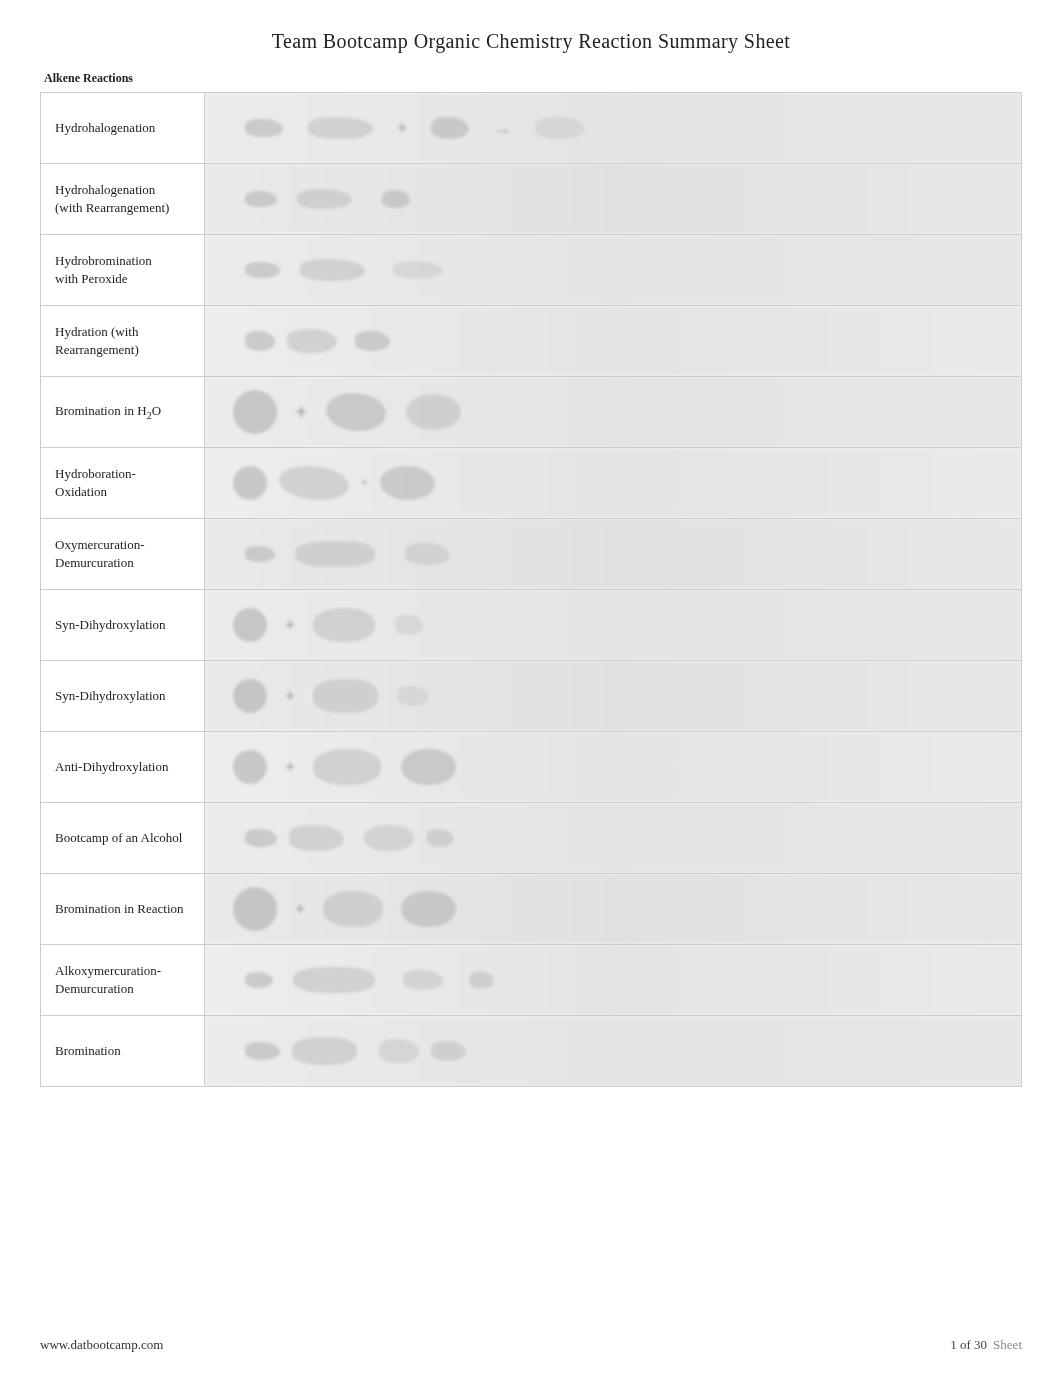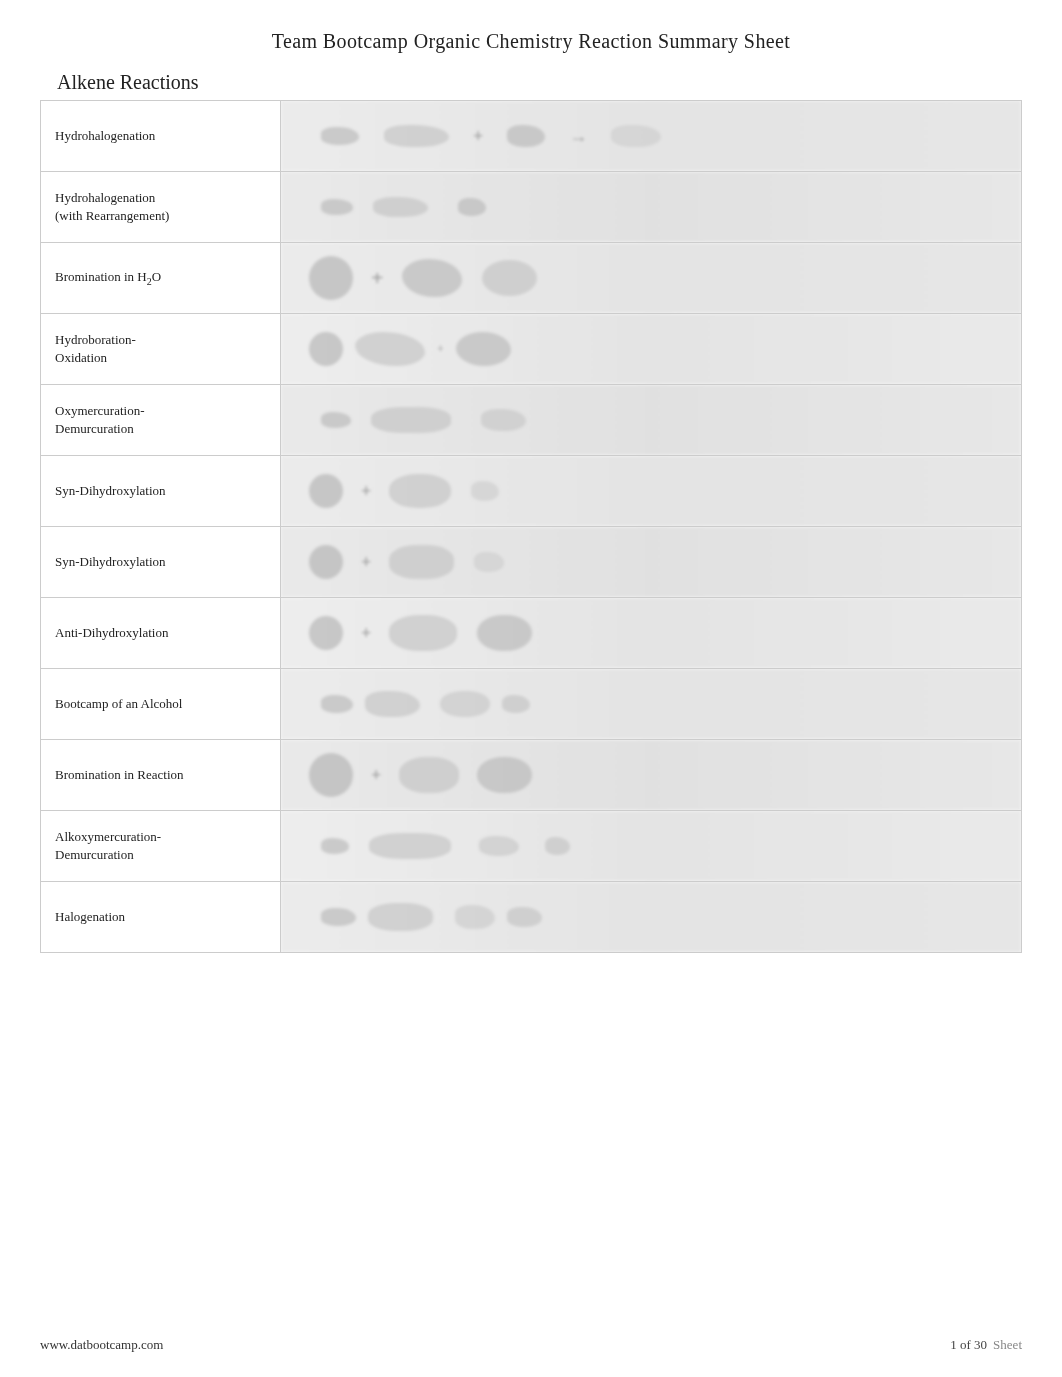--- a/index.html
+++ b/index.html
@@ -22,38 +22,38 @@
 
     .page-title {
       text-align: center;
       font-size: 20px;
       font-weight: normal;
       margin-bottom: 18px;
       letter-spacing: 0.02em;
     }
 
     .section-heading {
-      font-size: 20px;
-      font-weight: normal;
+      font-size: 12px;
+      font-weight: bold;
       margin-bottom: 6px;
-      margin-left: 17px;
+      margin-left: 4px;
     }
 
     .reactions-table {
       width: 100%;
       border-collapse: collapse;
     }
 
     .reactions-table tr td {
       border: 1px solid #ccc;
       vertical-align: middle;
     }
 
     .reactions-table tr td:first-child {
-      width: 240px;
+      width: 164px;
       padding: 10px 14px;
       font-size: 13px;
       vertical-align: middle;
       border-right: 1px solid #ccc;
       line-height: 1.4;
     }
 
     .reactions-table tr td:last-child {
       padding: 0;
       height: 70px;
@@ -190,22 +190,42 @@
         <td>
           <div class="chem-diagram diag-2">
             <div class="chem-blob chem-blob-sm" style="width:32px;height:16px;"></div>
             <div class="chem-blob chem-blob-md" style="width:55px;height:20px;background:#aaa;"></div>
             <div class="chem-blob chem-blob-sm" style="width:28px;height:18px;margin-left:10px;"></div>
           </div>
         </td>
       </tr>
 
 
-
-
+      <tr class="h-tall">
+        <td>Hydrobromination<br>with Peroxide</td>
+        <td>
+          <div class="chem-diagram diag-1">
+            <div class="chem-blob chem-blob-sm" style="width:35px;height:16px;"></div>
+            <div class="chem-blob chem-blob-lg" style="width:65px;height:22px;background:#aaa;"></div>
+            <div class="chem-blob chem-blob-md" style="width:50px;height:18px;margin-left:8px;background:#bbb;"></div>
+          </div>
+        </td>
+      </tr>
+
+
+      <tr class="h-tall">
+        <td>Hydration (with<br>Rearrangement)</td>
+        <td>
+          <div class="chem-diagram diag-3" style="gap:12px;">
+            <div class="chem-blob chem-blob-sm" style="width:30px;height:20px;"></div>
+            <div class="chem-blob chem-blob-md" style="width:50px;height:24px;background:#aaa;"></div>
+            <div class="chem-blob chem-blob-sm" style="width:35px;height:20px;background:#999;margin-left:6px;"></div>
+          </div>
+        </td>
+      </tr>
 
       <tr class="h-tall">
         <td>Bromination in H<span class="sub2">2</span>O</td>
         <td>
           <div class="chem-diagram diag-1" style="padding-left:28px;gap:14px;">
             <div class="chem-circle chem-circle-lg"></div>
             <span class="plus-sign" style="font-size:22px;">+</span>
             <div class="chem-blob" style="width:60px;height:38px;border-radius:45% 55%;background:#999;"></div>
             <div class="chem-blob" style="width:55px;height:36px;border-radius:50% 50%;background:#aaa;margin-left:6px;"></div>
           </div>
@@ -301,21 +321,21 @@
           <div class="chem-diagram diag-3">
             <div class="chem-blob chem-blob-sm" style="width:28px;height:16px;"></div>
             <div class="chem-blob" style="width:82px;height:26px;border-radius:40%;background:#aaa;"></div>
             <div class="chem-blob chem-blob-md" style="width:40px;height:20px;margin-left:8px;background:#b0b0b0;"></div>
             <div class="chem-blob chem-blob-sm" style="width:25px;height:18px;background:#aaa;margin-left:6px;"></div>
           </div>
         </td>
       </tr>
 
       <tr class="h-tall">
-        <td>Halogenation</td>
+        <td>Bromination</td>
         <td>
           <div class="chem-diagram diag-1" style="gap:12px;">
             <div class="chem-blob chem-blob-sm" style="width:35px;height:18px;"></div>
             <div class="chem-blob" style="width:65px;height:28px;border-radius:42%;background:#aaa;"></div>
             <div class="chem-blob chem-blob-md" style="width:40px;height:24px;background:#b5b5b5;margin-left:10px;"></div>
             <div class="chem-blob chem-blob-sm" style="width:35px;height:20px;background:#aaa;"></div>
           </div>
         </td>
       </tr>
     </tbody>

